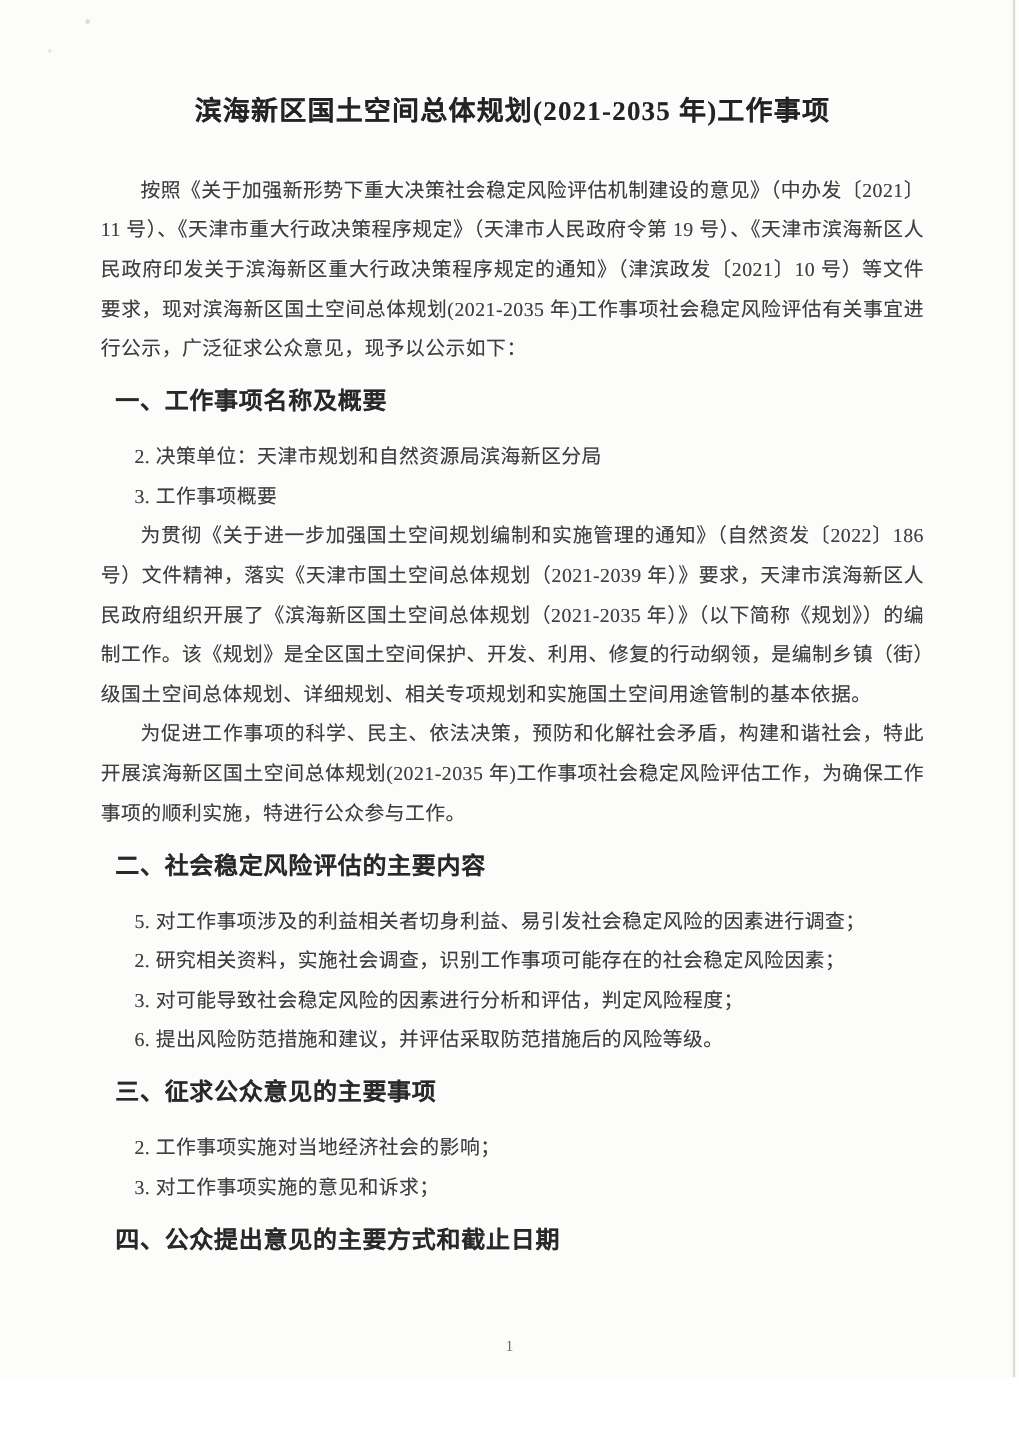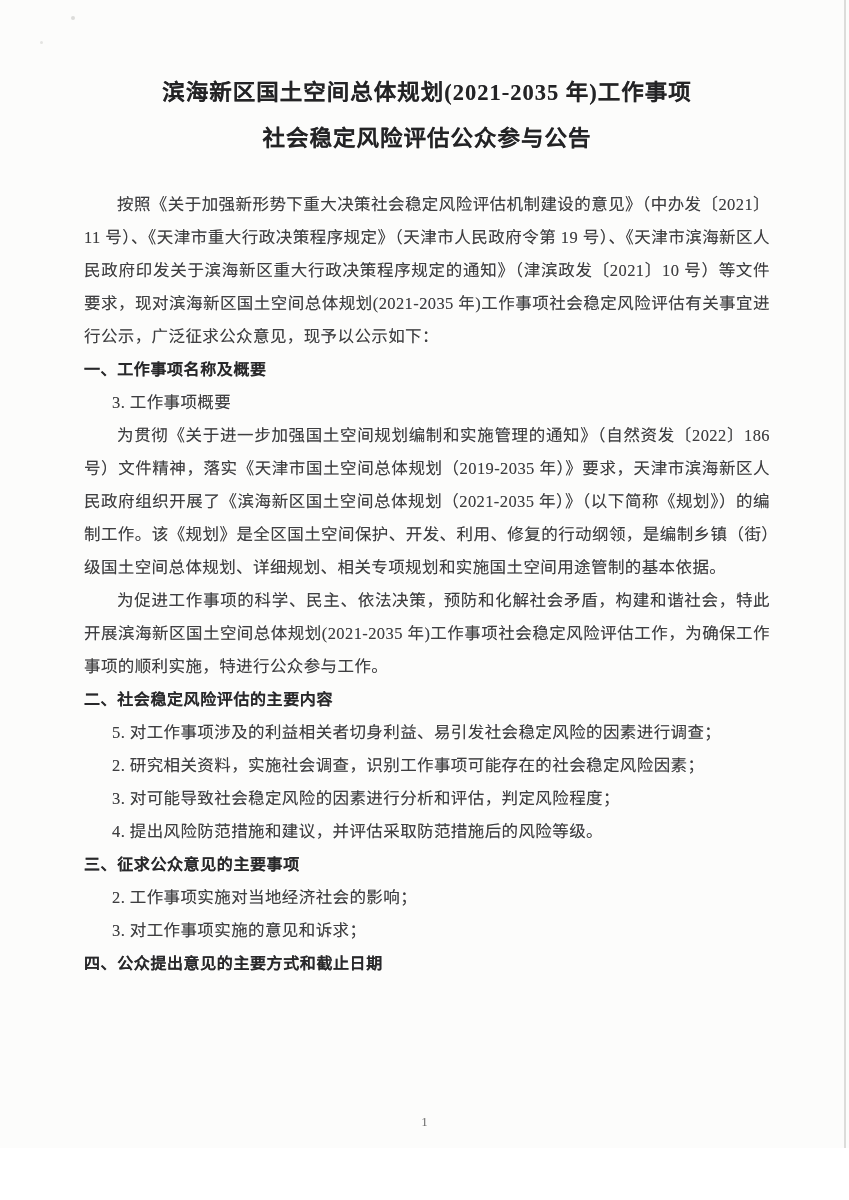--- a/index.html
+++ b/index.html
@@ -45,22 +45,22 @@
     letter-spacing: 0.4px;
     color: var(--body-text, #3e3e40);
     text-align: justify;
     text-shadow: 0 0 0.4px rgba(62,62,64,0.45);
   }
   .para {
     margin: 0;
     text-indent: 2em;
   }
   .section-heading {
-    margin: 0;
-    font-size: 16px;
+    margin: 12px;
+    font-size: 20px;
     font-weight: 700;
     line-height: 33px;
     letter-spacing: 0.6px;
     color: var(--heading-text, #28282a);
     text-shadow: 0 0 0.5px rgba(40,40,42,0.5);
   }
   .item {
     margin: 0;
     padding-left: 1.7em;
   }
@@ -107,36 +107,36 @@
 
 <div class="page">
 
   <div class="scan-speck-a"></div>
   <div class="scan-speck-b"></div>
   <div class="scan-edge-right"></div>
 
   <div class="content">
 
     <h1 class="title-line">滨海新区国土空间总体规划(2021-2035 年)工作事项</h1>
-    <h1 class="title-line">社会稳定风险评估公众参与公告</h1>
 
     <div class="doc-body">
 
       <p class="para">按照《关于加强新形势下重大决策社会稳定风险评估机制建设的意见》（中办发〔2021〕11 号）、《天津市重大行政决策程序规定》（天津市人民政府令第 19 号）、《天津市滨海新区人民政府印发关于滨海新区重大行政决策程序规定的通知》（津滨政发〔2021〕10 号）等文件要求，现对滨海新区国土空间总体规划(2021-2035 年)工作事项社会稳定风险评估有关事宜进行公示，广泛征求公众意见，现予以公示如下：</p>
 
       <h2 class="section-heading">一、工作事项名称及概要</h2>
+      <p class="item">2. 决策单位：天津市规划和自然资源局滨海新区分局</p>
       <p class="item">3. 工作事项概要</p>
-      <p class="para">为贯彻《关于进一步加强国土空间规划编制和实施管理的通知》（自然资发〔2022〕186 号）文件精神，落实《天津市国土空间总体规划（2019-2035 年）》要求，天津市滨海新区人民政府组织开展了《滨海新区国土空间总体规划（2021-2035 年）》（以下简称《规划》）的编制工作。该《规划》是全区国土空间保护、开发、利用、修复的行动纲领，是编制乡镇（街）级国土空间总体规划、详细规划、相关专项规划和实施国土空间用途管制的基本依据。</p>
+      <p class="para">为贯彻《关于进一步加强国土空间规划编制和实施管理的通知》（自然资发〔2022〕186 号）文件精神，落实《天津市国土空间总体规划（2021-2039 年）》要求，天津市滨海新区人民政府组织开展了《滨海新区国土空间总体规划（2021-2035 年）》（以下简称《规划》）的编制工作。该《规划》是全区国土空间保护、开发、利用、修复的行动纲领，是编制乡镇（街）级国土空间总体规划、详细规划、相关专项规划和实施国土空间用途管制的基本依据。</p>
       <p class="para">为促进工作事项的科学、民主、依法决策，预防和化解社会矛盾，构建和谐社会，特此开展滨海新区国土空间总体规划(2021-2035 年)工作事项社会稳定风险评估工作，为确保工作事项的顺利实施，特进行公众参与工作。</p>
 
       <h2 class="section-heading">二、社会稳定风险评估的主要内容</h2>
       <p class="item">5. 对工作事项涉及的利益相关者切身利益、易引发社会稳定风险的因素进行调查；</p>
       <p class="item">2. 研究相关资料，实施社会调查，识别工作事项可能存在的社会稳定风险因素；</p>
       <p class="item">3. 对可能导致社会稳定风险的因素进行分析和评估，判定风险程度；</p>
-      <p class="item">4. 提出风险防范措施和建议，并评估采取防范措施后的风险等级。</p>
+      <p class="item">6. 提出风险防范措施和建议，并评估采取防范措施后的风险等级。</p>
 
       <h2 class="section-heading">三、征求公众意见的主要事项</h2>
       <p class="item">2. 工作事项实施对当地经济社会的影响；</p>
       <p class="item">3. 对工作事项实施的意见和诉求；</p>
 
       <h2 class="section-heading">四、公众提出意见的主要方式和截止日期</h2>
 
     </div>
   </div>
 

